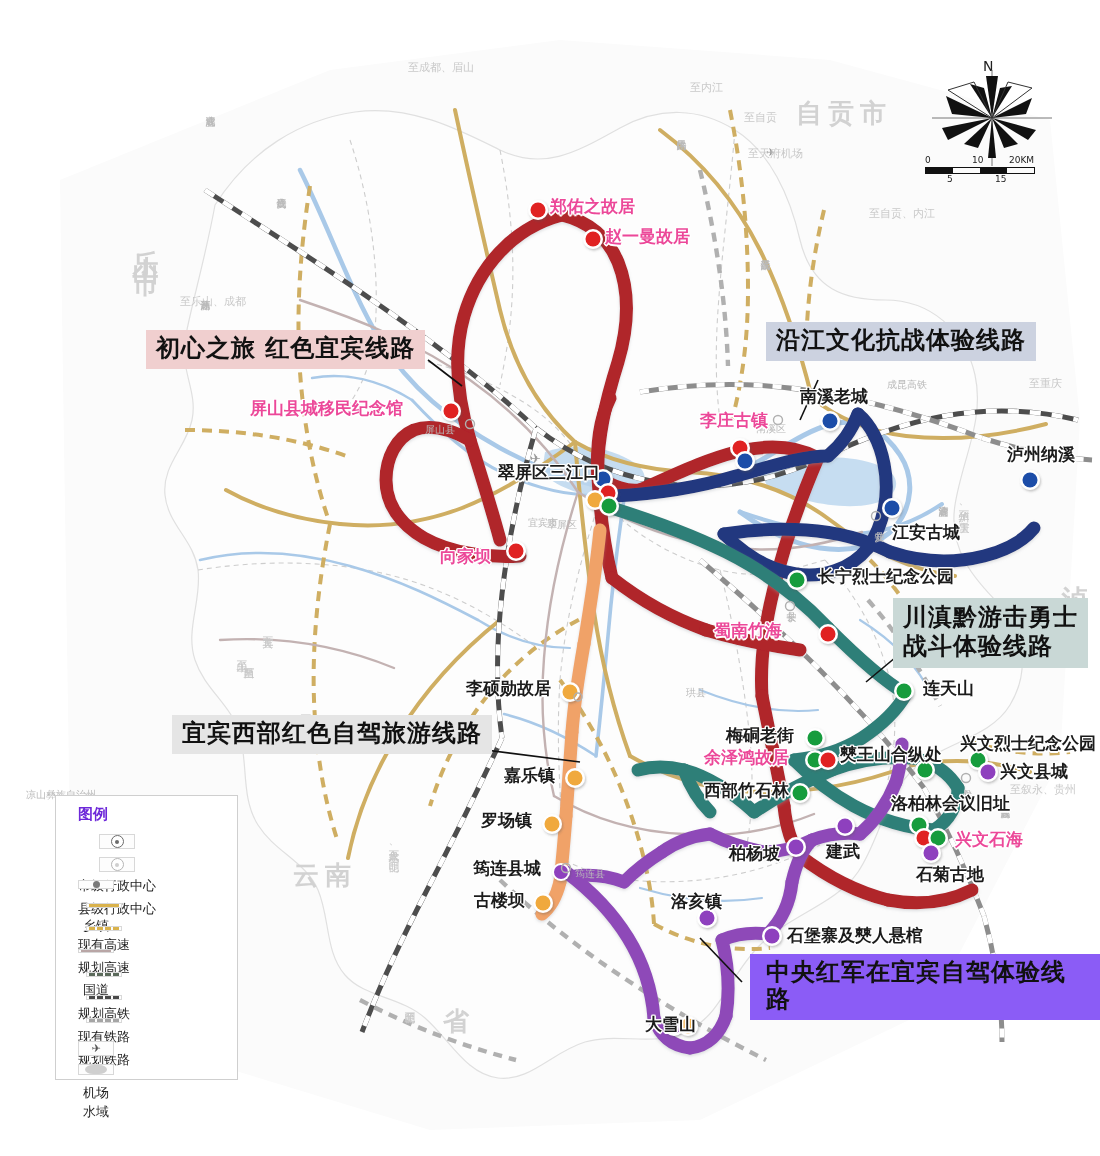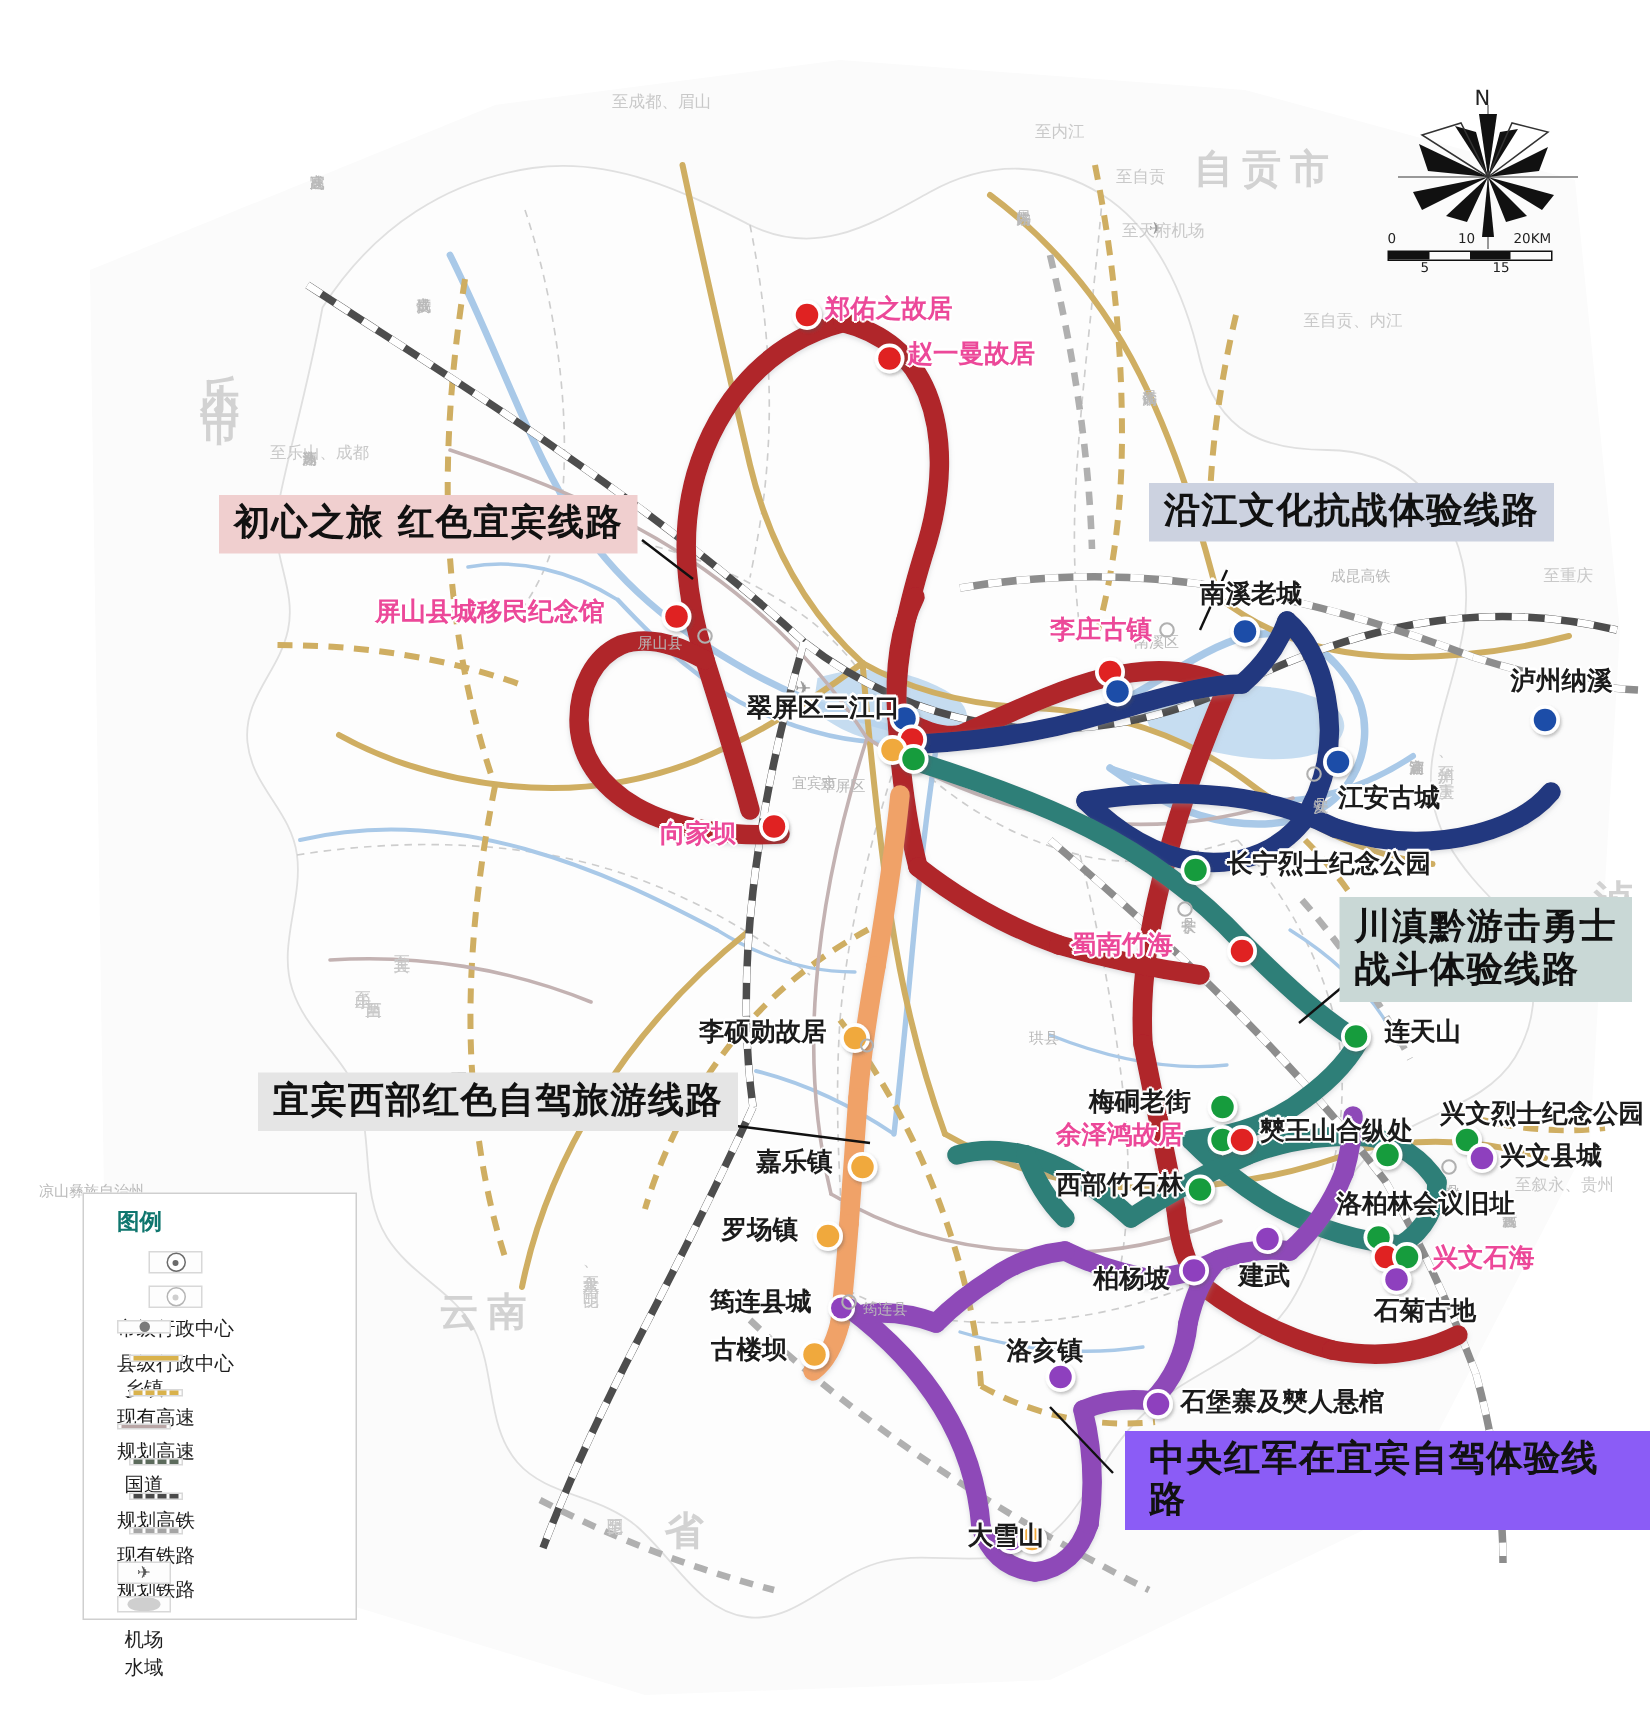--- a/index.html
+++ b/index.html
@@ -18,21 +18,21 @@
   .poi{font-weight:700;font-size:17px;color:#1b1b1b;
        text-shadow:1.5px 0 #fff,-1.5px 0 #fff,0 1.5px #fff,0 -1.5px #fff,1px 1px #fff,-1px -1px #fff,1px -1px #fff,-1px 1px #fff;}
   .poi.red{color:#ec4899;}
   
   .banner{position:absolute;font-weight:700;font-size:24px;color:#111;padding:5px 10px 7px;
           letter-spacing:1px;line-height:1.12;}
   .banner.two{line-height:1.2;}
   
   #legend{position:absolute;left:55px;top:795px;width:183px;height:285px;
           background:#fff;border:1px solid #cfcfcf;box-sizing:border-box;}
-  #legend .ltitle{position:absolute;left:22px;top:9px;font-size:15px;font-weight:700;color:#0f766e;}
+  #legend .ltitle{position:absolute;left:22px;top:9px;font-size:15px;font-weight:700;color:#6d28d9;}
   .lrow{position:absolute;left:22px;height:20px;display:flex;align-items:center;gap:28px;flex-direction:column;}
   .lsym{width:36px;height:15px;border:1px solid #d8d8d8;background:#fdfdfd;
         display:flex;align-items:center;justify-content:center;box-sizing:border-box;}
   .ltext{font-size:13px;color:#1d1d1d;font-weight:400;}
   .sym-dot-city{width:11px;height:11px;border-radius:50%;border:1.6px solid #6b6b6b;background:#fff;
         display:flex;align-items:center;justify-content:center;}
   .sym-dot-city i{width:4px;height:4px;border-radius:50%;background:#6b6b6b;display:block;}
   .sym-dot-cnty{width:11px;height:11px;border-radius:50%;border:1.6px solid #b5b5b5;background:#fff;
         display:flex;align-items:center;justify-content:center;}
   .sym-dot-cnty i{width:4px;height:4px;border-radius:50%;background:#cfcfcf;display:block;}

